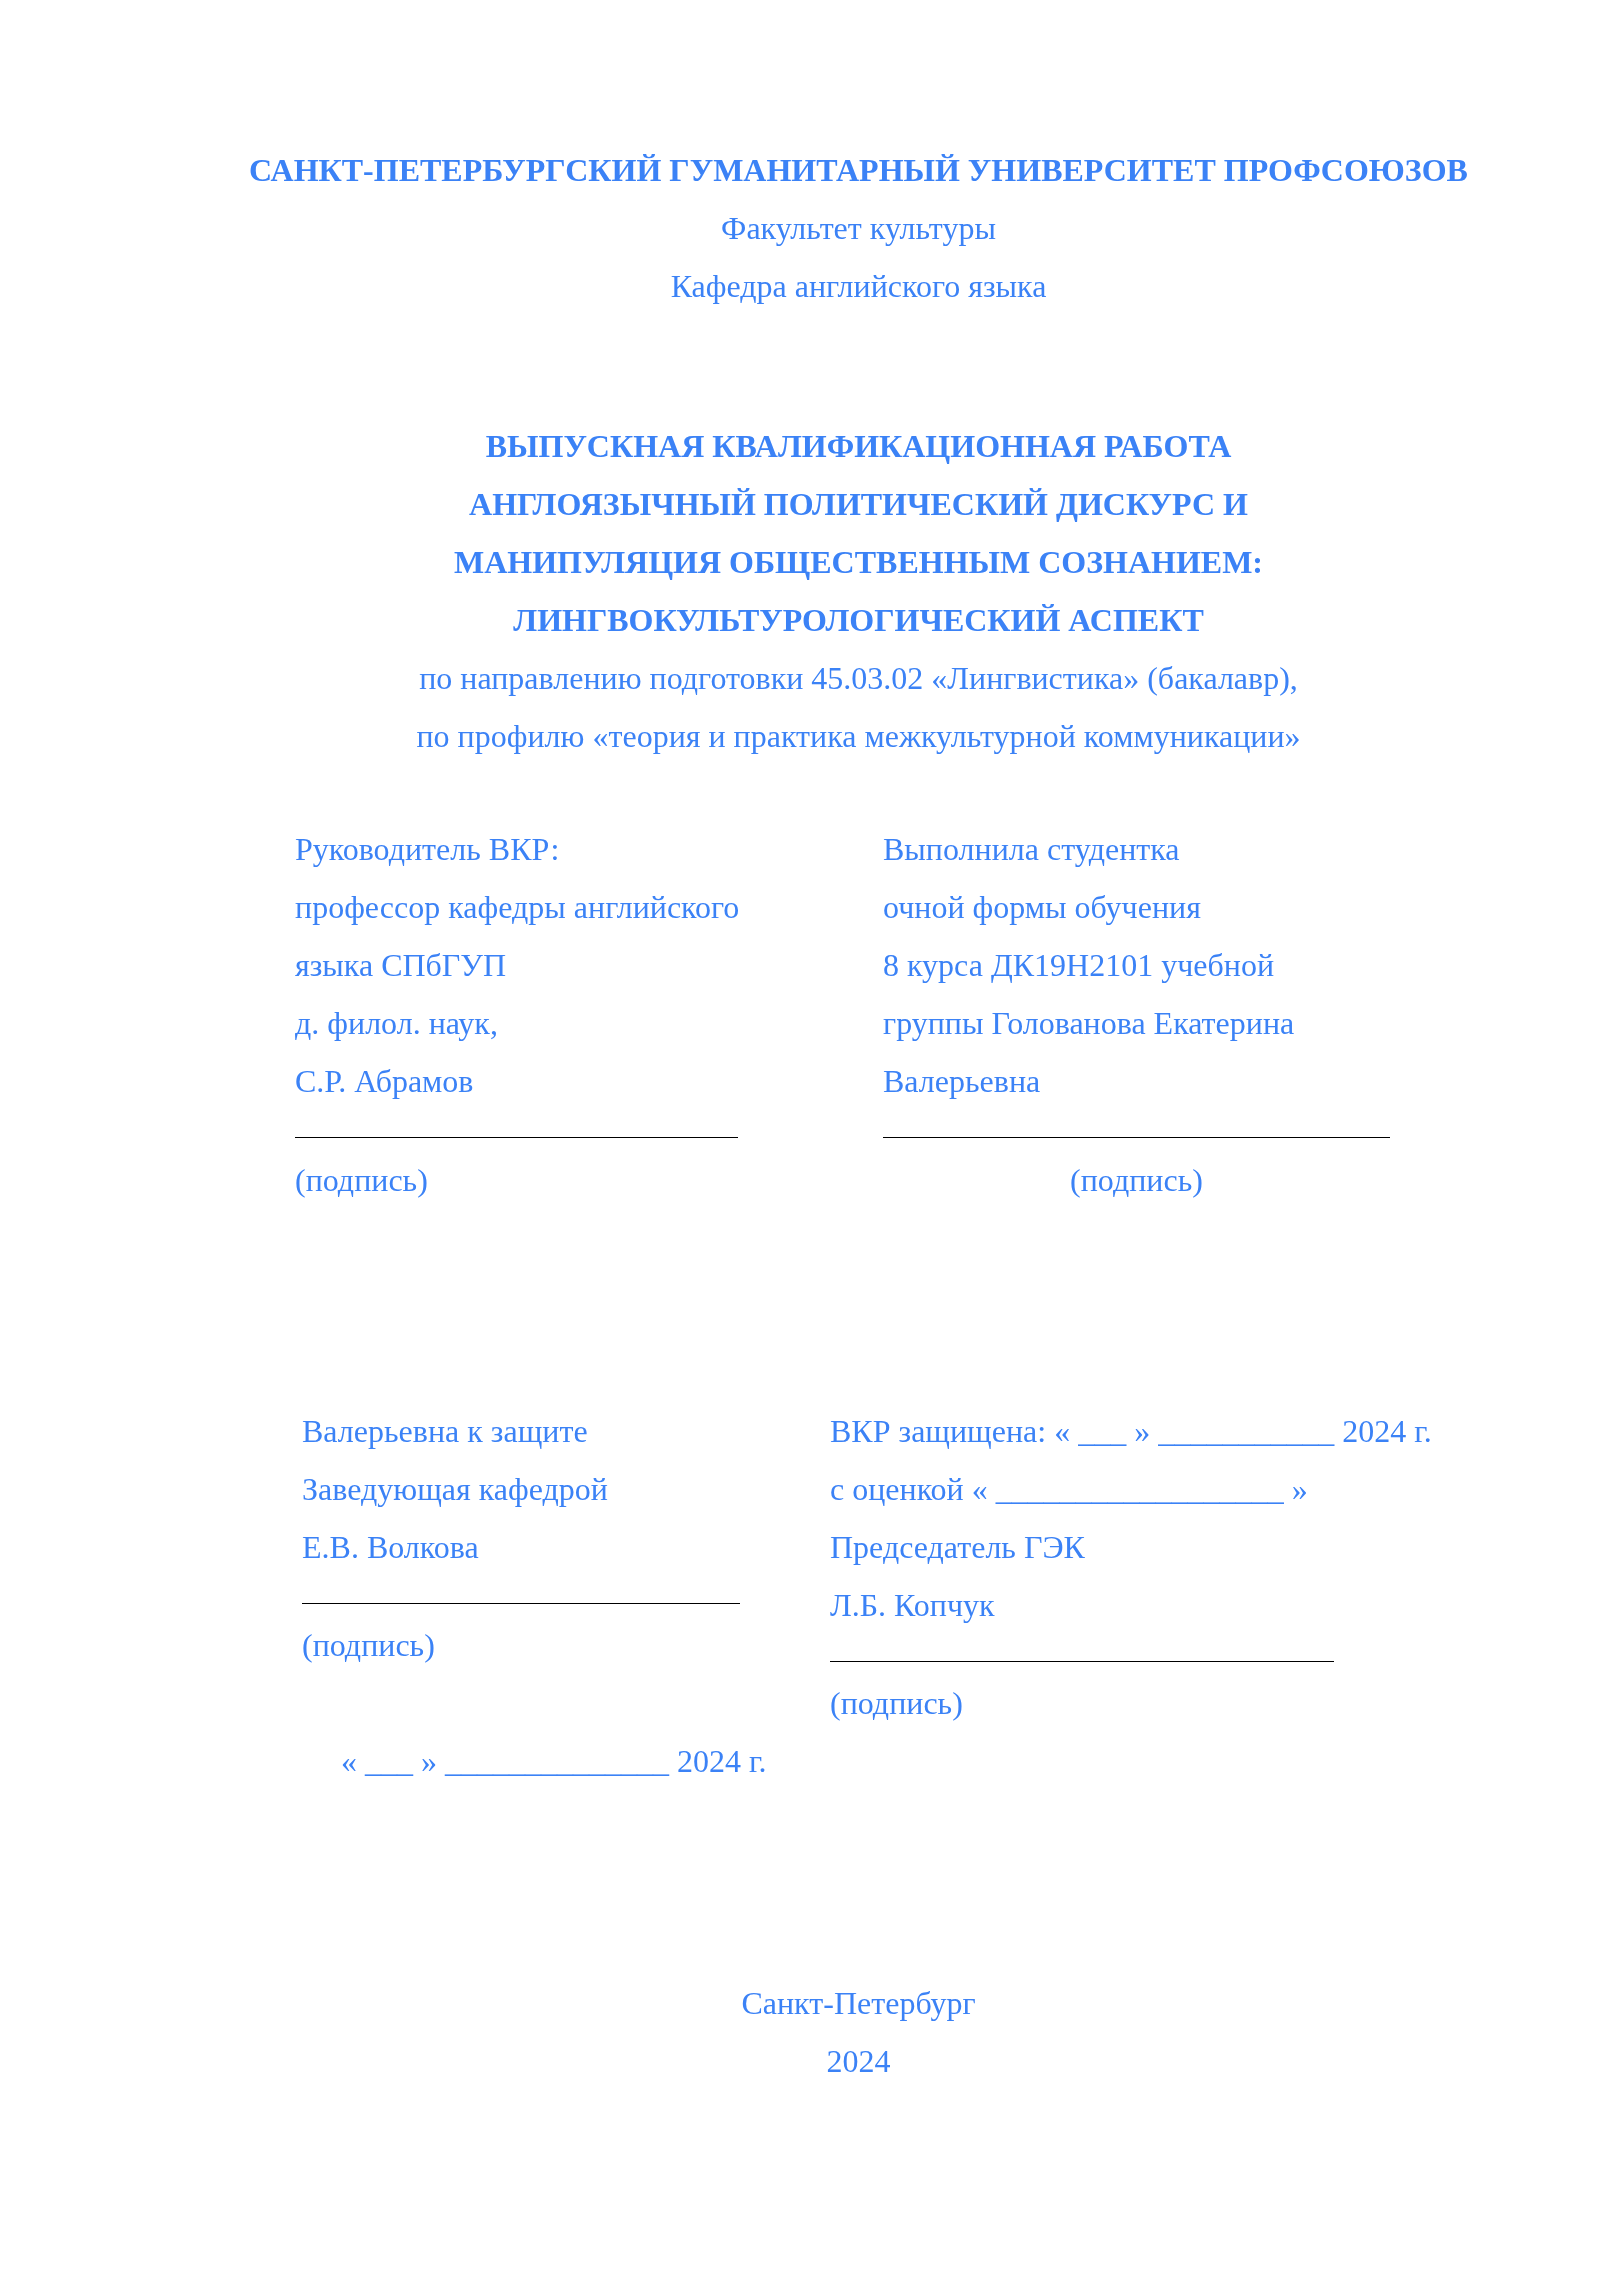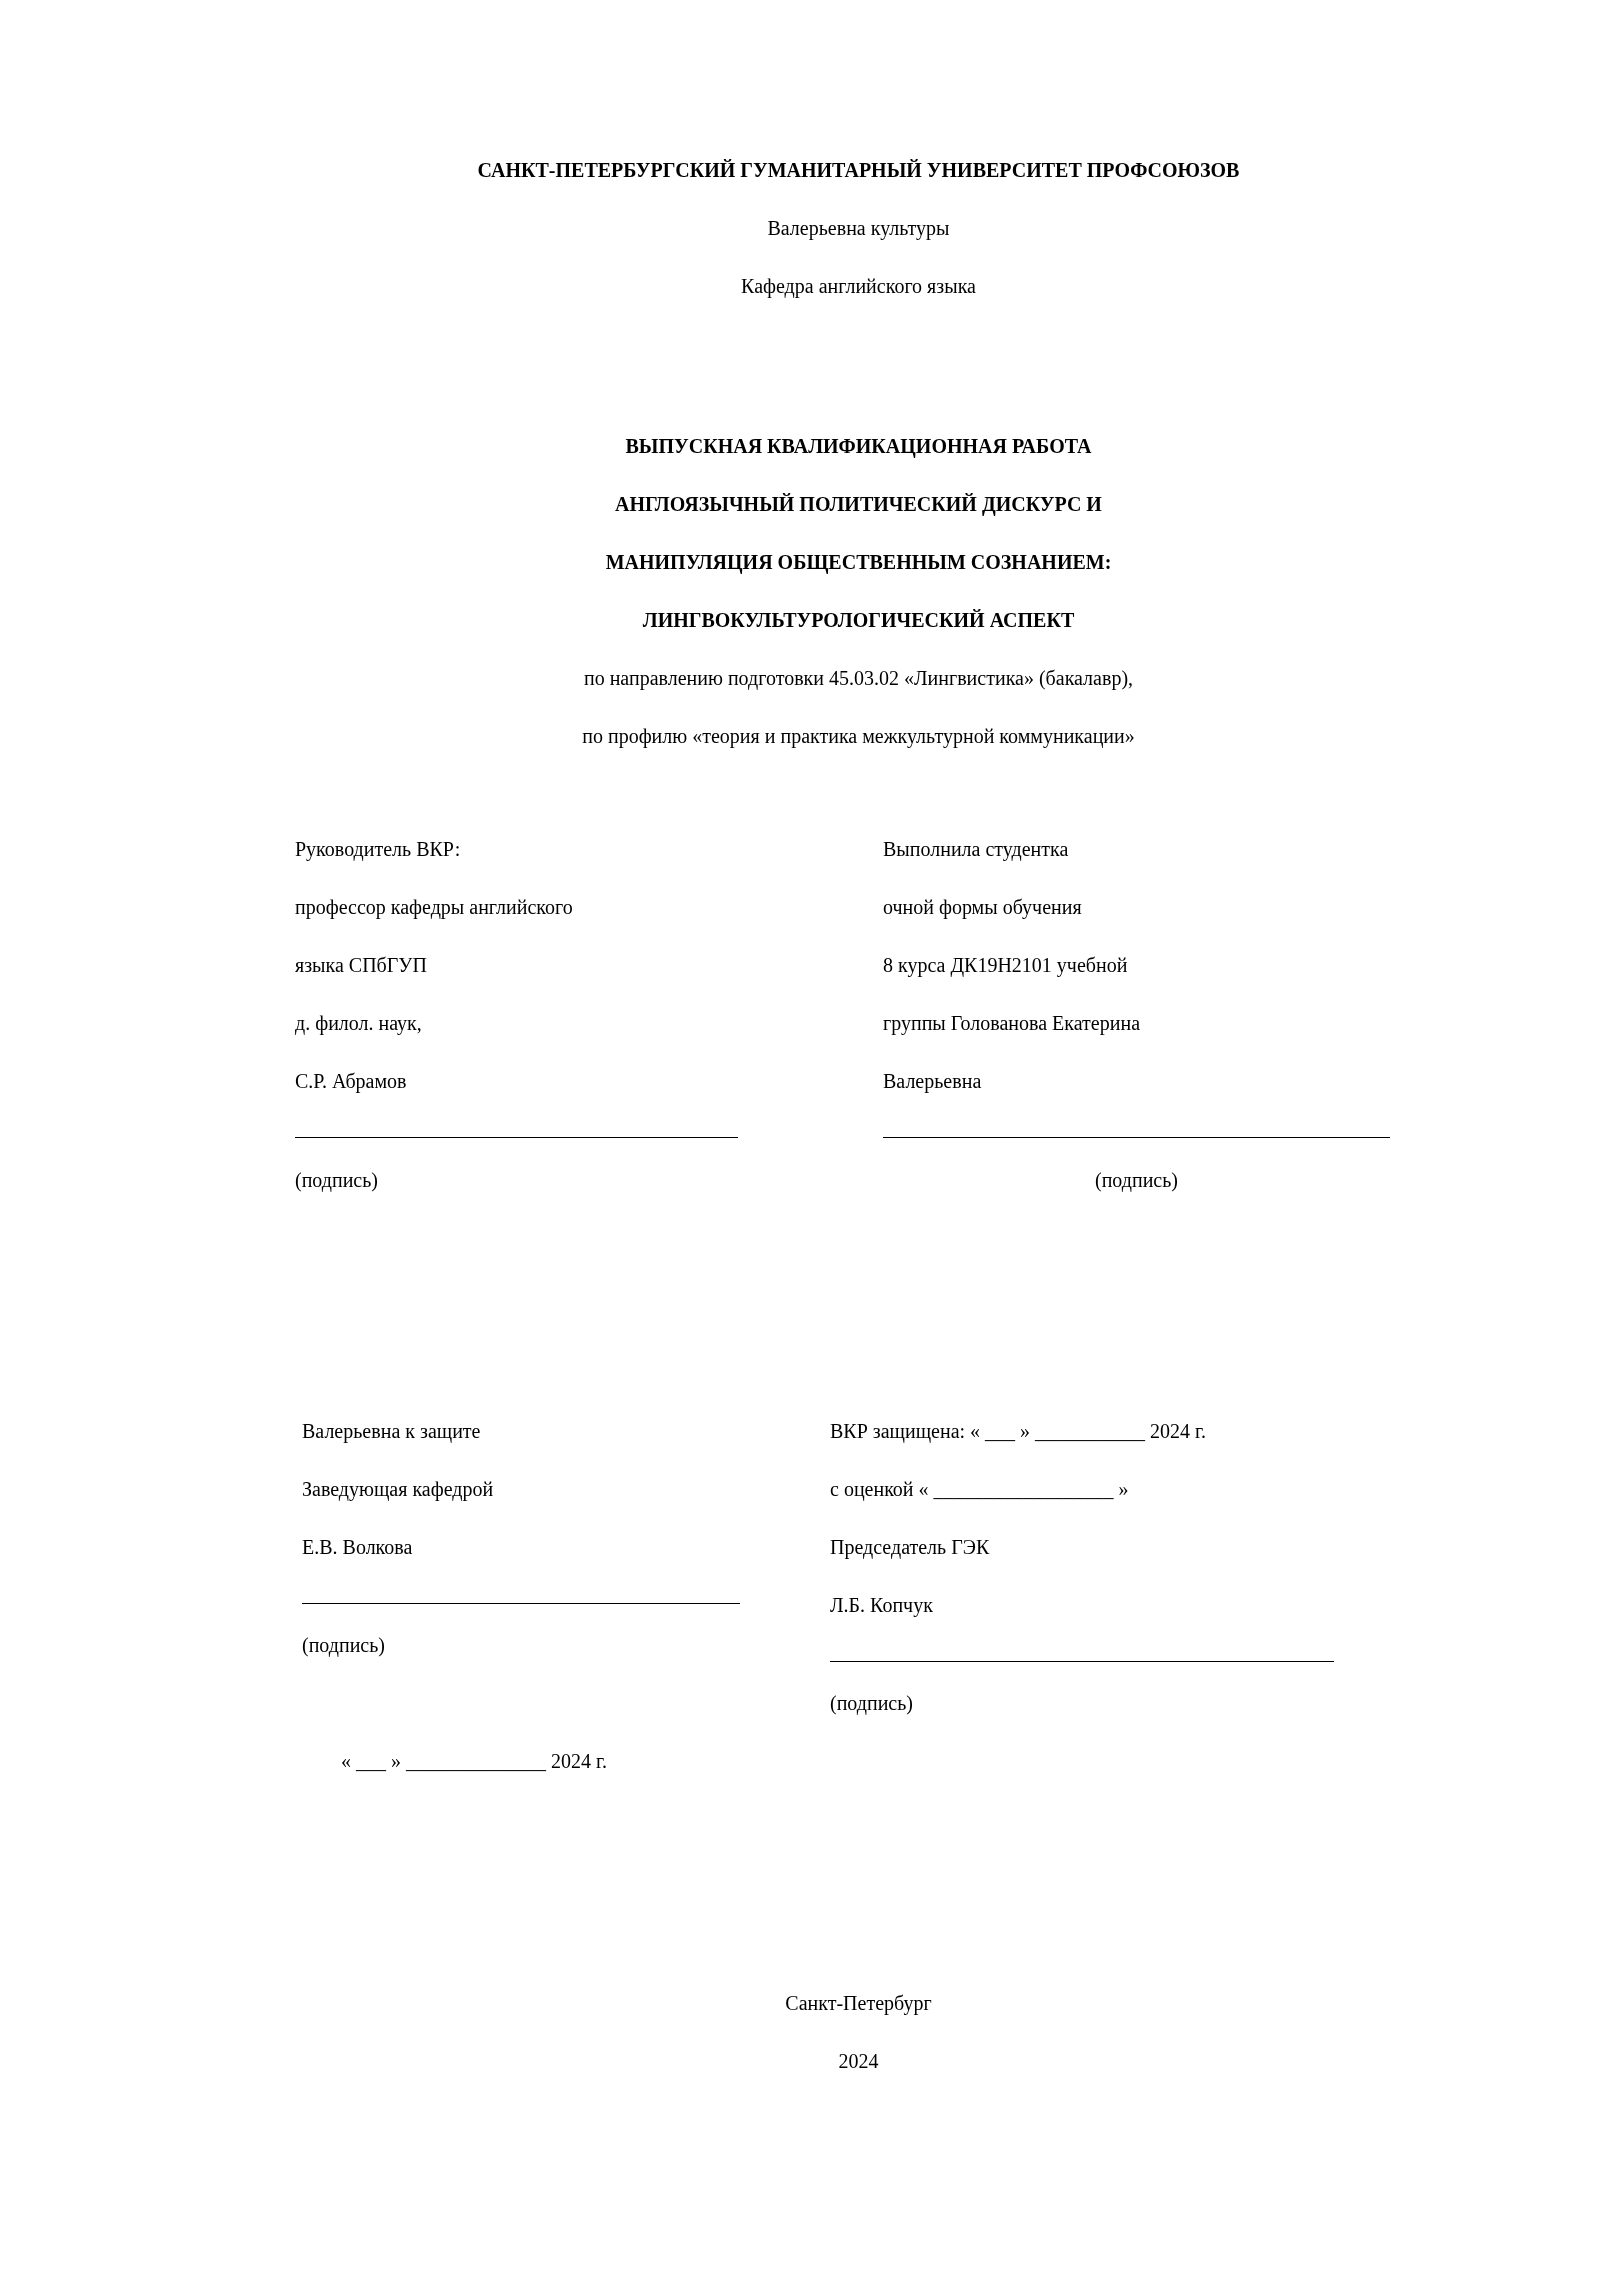--- a/index.html
+++ b/index.html
@@ -5,23 +5,23 @@
   html, body {
     margin: 0;
     padding: 0;
     background: #ffffff;
   }
   .page {
     position: relative;
     width: 1623px;
     height: 2295px;
     background: #ffffff;
-    color: #000000;
+    color: #3b82f6;
     font-family: "Liberation Serif", "DejaVu Serif", serif;
-    font-size: 20px;
+    font-size: 32px;
     line-height: 58px;
     box-sizing: border-box;
     padding-top: 141px;
     overflow: hidden;
   }
   .content {
     margin-left: 220px;
     margin-right: 126px;
   }
   .center { text-align: center; }
@@ -84,21 +84,21 @@
   }
 </style>
 </head>
 <body>
 
 <div class="page">
   <div class="content">
 
     <div class="center">
       <div class="bold">САНКТ-ПЕТЕРБУРГСКИЙ ГУМАНИТАРНЫЙ УНИВЕРСИТЕТ ПРОФСОЮЗОВ</div>
-      <div>Валерьевна культуры</div>
+      <div>Факультет культуры</div>
       <div>Кафедра английского языка</div>
     </div>
 
     <div class="center title-block">
       <div class="bold">ВЫПУСКНАЯ КВАЛИФИКАЦИОННАЯ РАБОТА</div>
       <div class="bold">АНГЛОЯЗЫЧНЫЙ ПОЛИТИЧЕСКИЙ ДИСКУРС И</div>
       <div class="bold">МАНИПУЛЯЦИЯ ОБЩЕСТВЕННЫМ СОЗНАНИЕМ:</div>
       <div class="bold">ЛИНГВОКУЛЬТУРОЛОГИЧЕСКИЙ АСПЕКТ</div>
       <div>по направлению подготовки 45.03.02 «Лингвистика» (бакалавр),</div>
       <div>по профилю «теория и практика межкультурной коммуникации»</div>

